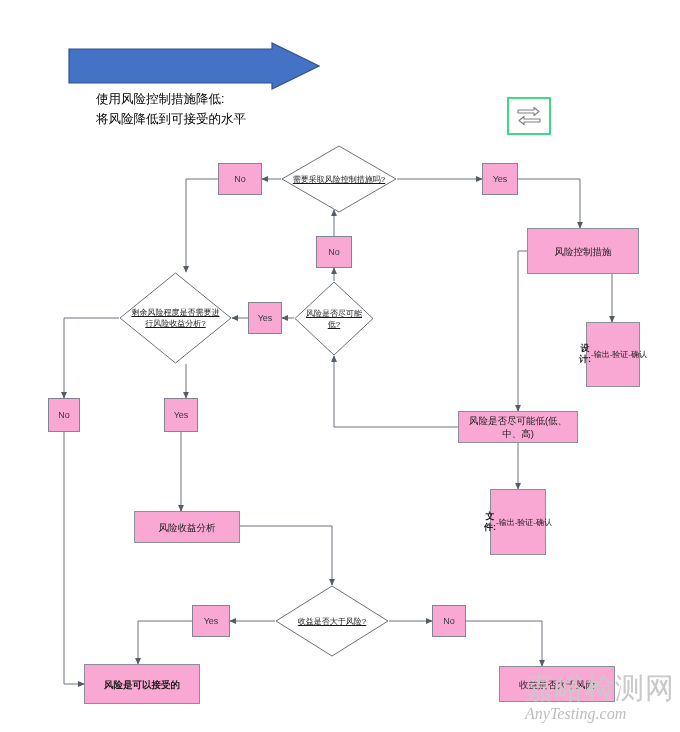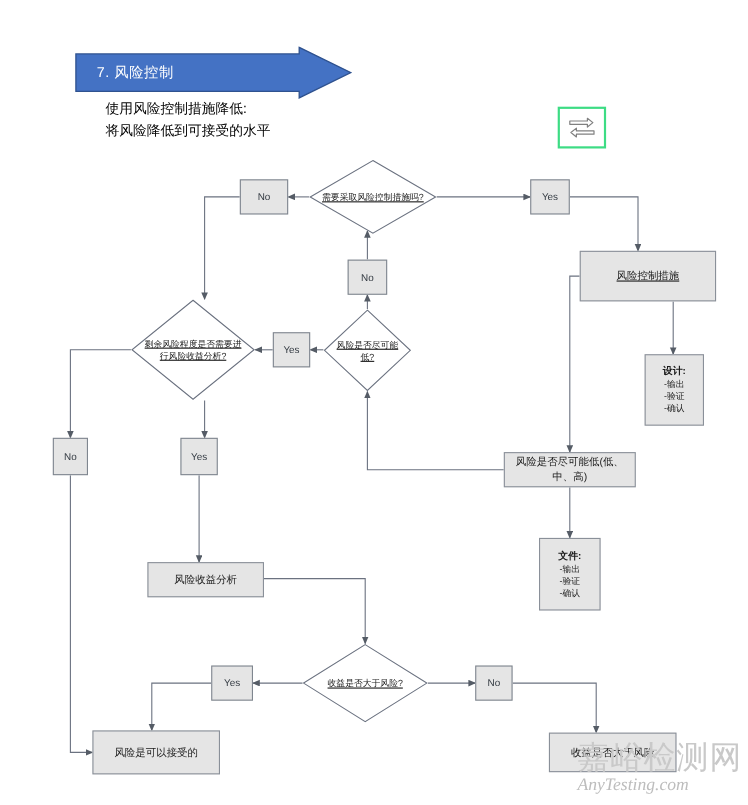--- a/index.html
+++ b/index.html
@@ -80,33 +80,33 @@
   .node {
     position: absolute;
     box-sizing: border-box;
     display: flex;
     align-items: center;
     justify-content: center;
     text-align: center;
   }
   .box {
     border: 1px solid #8a9099;
-    background: #e5e5e5;
+    background: #f9a8d4;
     color: #1a1a1a;
     font-size: 9.5px;
     line-height: 13px;
     padding: 2px;
   }
   .box.small {
     border: 1px solid #7f868f;
     font-size: 9px;
     color: #333a42;
   }
   .doc-box {
-    flex-direction: column;
+    flex-direction: row;
     justify-content: center;
     font-size: 8px;
     line-height: 11px;
     color: #1a1a1a;
   }
   .doc-title {
     font-weight: bold;
     font-size: 9px;
     margin-bottom: 1px;
   }
@@ -215,21 +215,20 @@
       <line x1="389" y1="621" x2="432" y2="621" marker-end="url(#ah)"></line>
 
       <path d="M466,621 L542,621 L542,666" marker-end="url(#ah)"></path>
     </g>
   </svg>
 
   <div class="banner">
     <svg viewBox="0 0 252 48">
       <polygon points="1,7 204,7 204,1 251,24 204,47 204,41 1,41" fill="#4472C4" stroke="#2F528F" stroke-width="1.2"></polygon>
     </svg>
-    <div class="banner-label">7. 风险控制</div>
   </div>
 
   <div class="subtitle">
     <div>使用风险控制措施降低:</div>
     <div>将风险降低到可接受的水平</div>
   </div>
 
   <div class="swap-box">
     <svg width="26" height="20" viewBox="0 0 26 20">
       <path d="M2,4 L18,4 L18,1.5 L23,5.5 L18,9.5 L18,7 L2,7 Z" fill="none" stroke="#808080" stroke-width="1.1" stroke-linejoin="round"></path>
@@ -245,21 +244,21 @@
   </div>
 
   <div class="node box small" style="left:218px; top:163px; width:44px; height:32px;">
     <span>No</span>
   </div>
 
   <div class="node box small" style="left:482px; top:163px; width:36px; height:32px;">
     <span>Yes</span>
   </div>
 
-  <div class="node box" style="left:527px; top:228px; width:124px; height:46px;text-decoration:underline;">
+  <div class="node box" style="left:527px; top:228px; width:112px; height:46px;">
     <span>风险控制措施</span>
   </div>
 
   <div class="node box doc-box" style="left:586px; top:322px; width:54px; height:65px;">
     <div class="doc-title">设计:</div>
     <div class="doc-line">-输出</div>
     <div class="doc-line">-验证</div>
     <div class="doc-line">-确认</div>
   </div>
 
@@ -321,21 +320,21 @@
   </div>
 
   <div class="node box small" style="left:192px; top:605px; width:38px; height:32px;">
     <span>Yes</span>
   </div>
 
   <div class="node box small" style="left:432px; top:605px; width:34px; height:32px;">
     <span>No</span>
   </div>
 
-  <div class="node box" style="left:84px; top:664px; width:116px; height:40px;">
+  <div class="node box" style="left:84px; top:664px; width:116px; height:40px;font-weight:bold;">
     <span>风险是可以接受的</span>
   </div>
 
   <div class="node box" style="left:499px; top:666px; width:116px; height:36px;">
     <span>收益是否大于风险</span>
   </div>
 
   <div class="watermark">
     <div class="wm-cn">嘉峪检测网</div>
     <div class="wm-en">AnyTesting.com</div>

